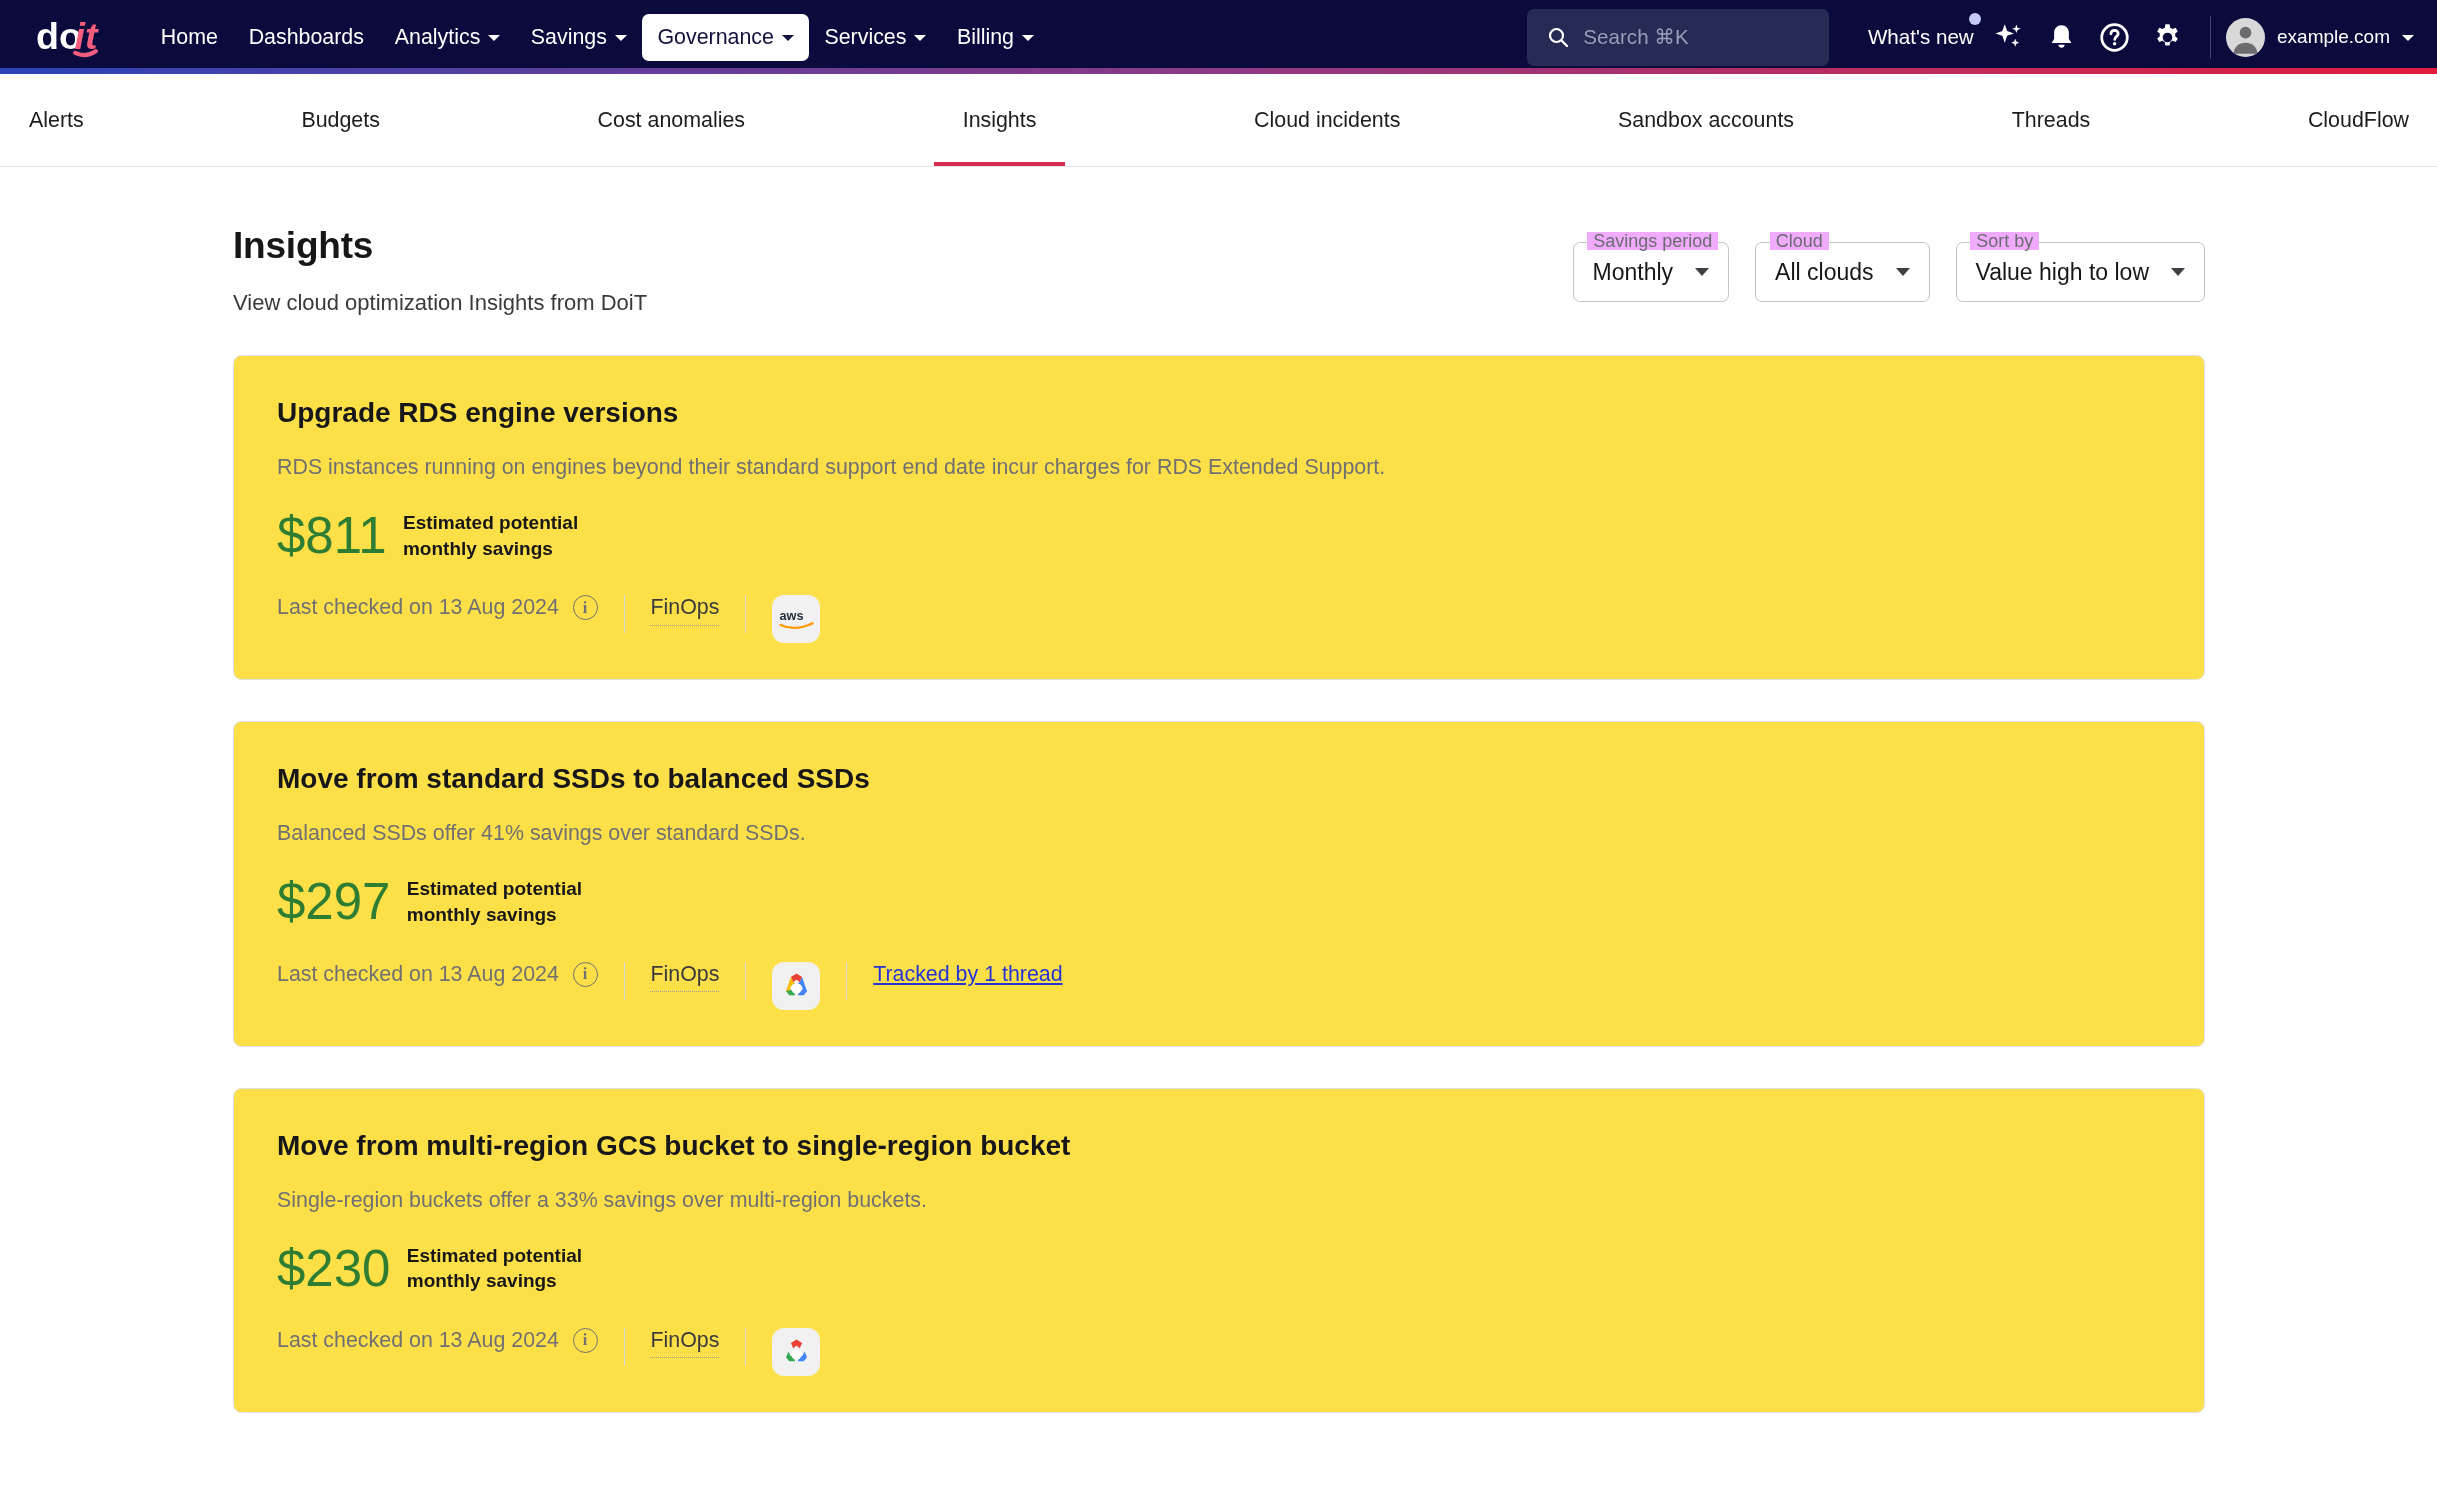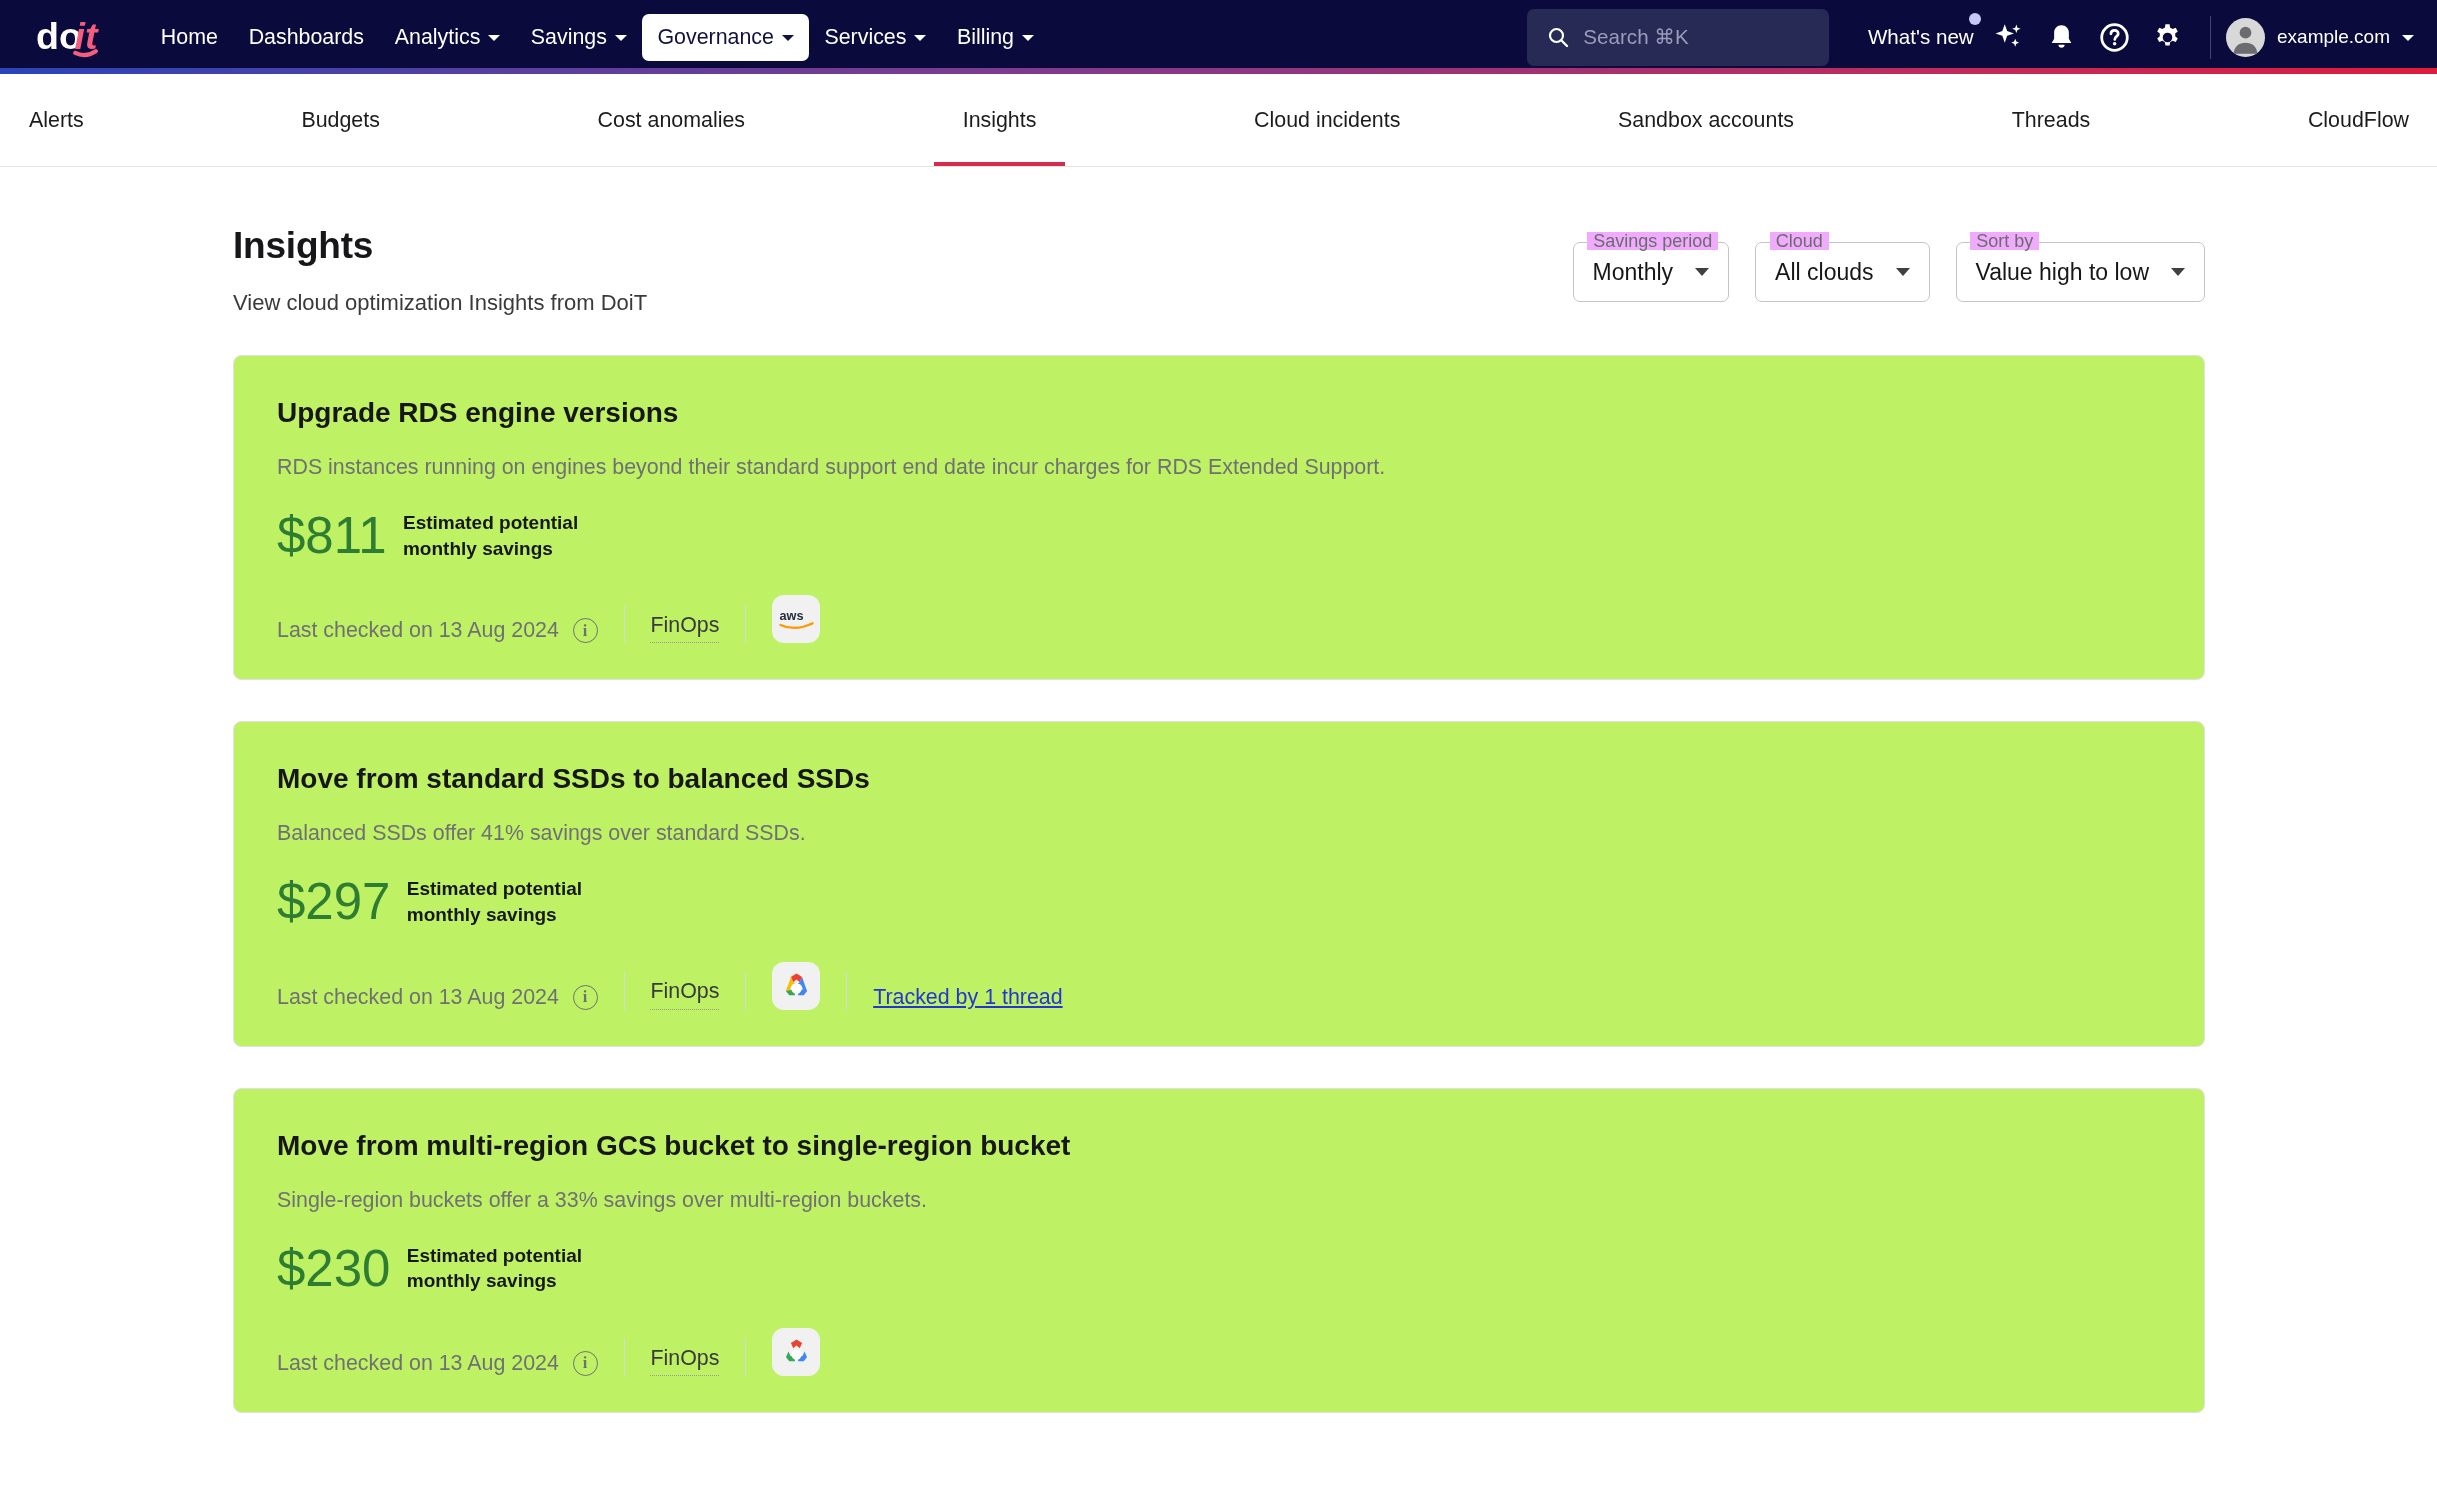--- a/index.html
+++ b/index.html
@@ -196,21 +196,21 @@
     margin-left: auto;
   }
 
   
   .cards { margin-top: 39px; }
   .card {
     border: 0.9px solid #e0e0e2;
     border-radius: 8.6px;
     padding: 41px 49px 0 43px;
     margin-bottom: 41px;
-    background: #bef264;
+    background: #fde047;
     margin-top: 20px;
   }
   .card-title {
     font-size: 28px;
     font-weight: 600;
     color: #17171a;
   }
   .card-desc {
     margin-top: 26px;
     font-size: 21.4px;
@@ -231,21 +231,21 @@
   .savings-label {
     font-size: 19px;
     font-weight: 600;
     color: #17171a;
     line-height: 1.35;
   }
   .card-footer {
     margin-top: 34px;
     padding-bottom: 36px;
     display: flex;
-    align-items: flex-end;
+    align-items: flex-start;
     gap: 0;
   }
   .fmeta {
     font-size: 21.4px;
     color: #707074;
     white-space: nowrap;
   }
   .info-icon {
     width: 25px; height: 25px;
     border: 1.7px solid #707074;

